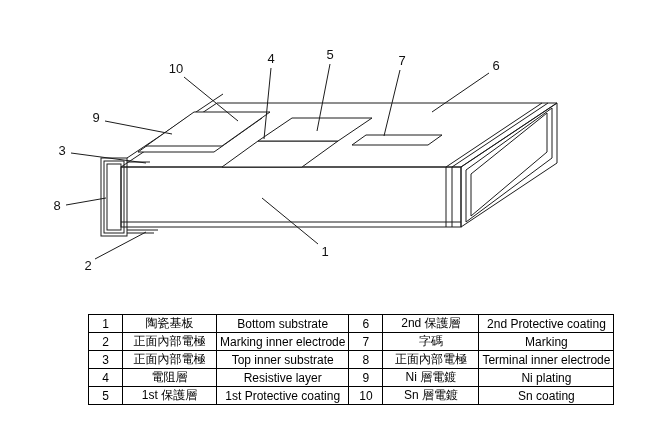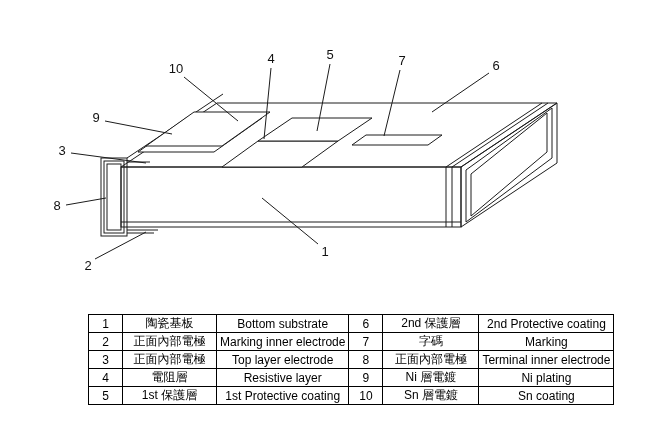--- a/index.html
+++ b/index.html
@@ -113,21 +113,21 @@
         <td>2</td>
         <td>正面內部電極</td>
         <td>Marking inner electrode</td>
         <td>7</td>
         <td>字碼</td>
         <td>Marking</td>
       </tr>
       <tr>
         <td>3</td>
         <td>正面內部電極</td>
-        <td>Top layer electrode</td>
+        <td>Top inner substrate</td>
         <td>8</td>
         <td>正面內部電極</td>
         <td>Terminal inner electrode</td>
       </tr>
       <tr>
         <td>4</td>
         <td>電阻層</td>
         <td>Resistive layer</td>
         <td>9</td>
         <td>Ni 層電鍍</td>

